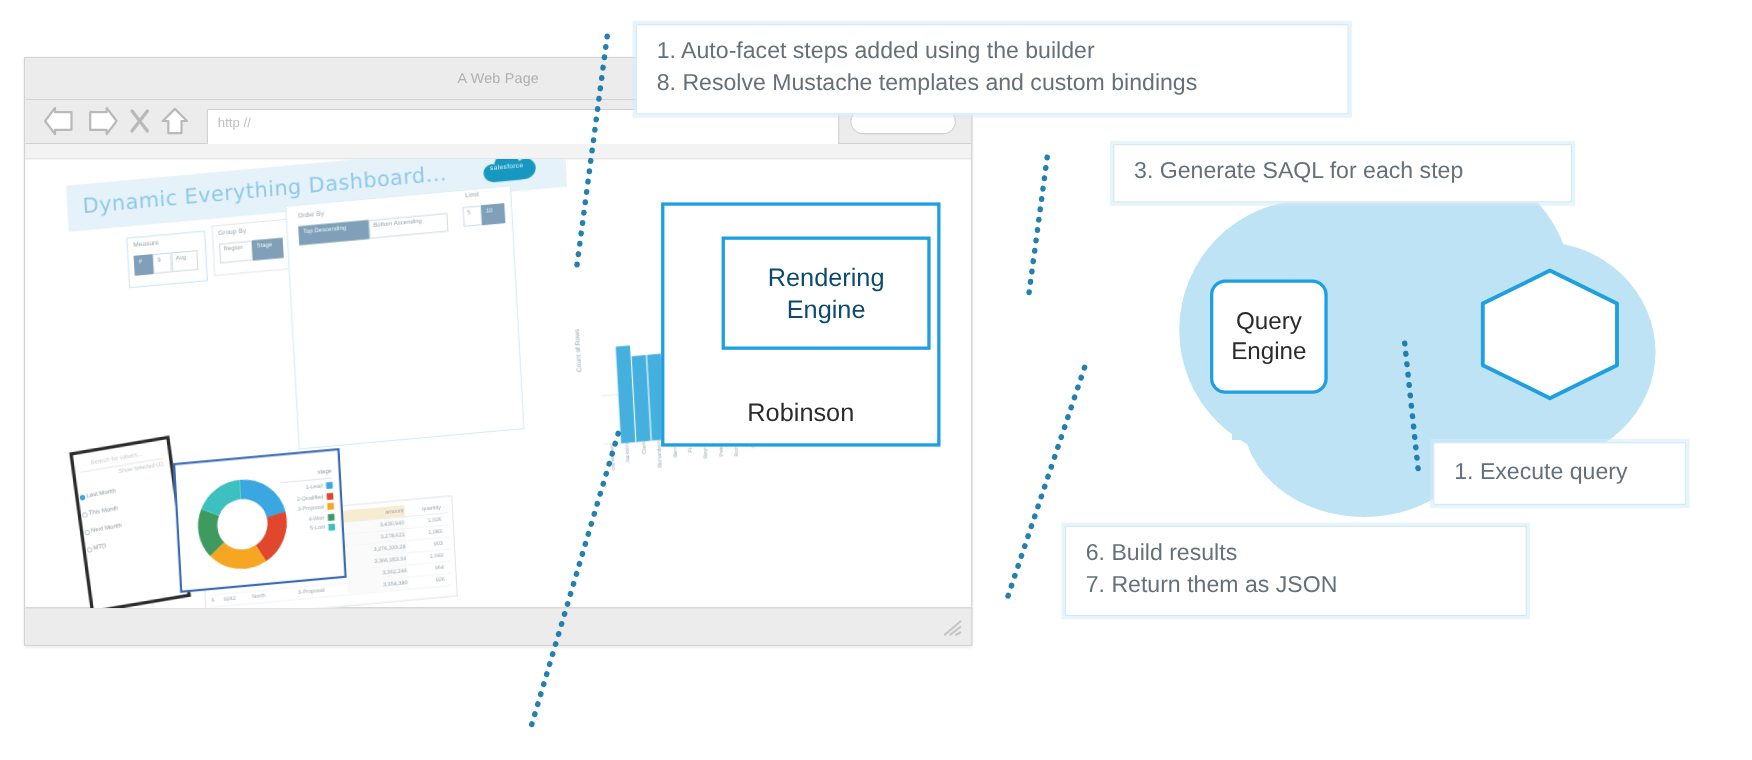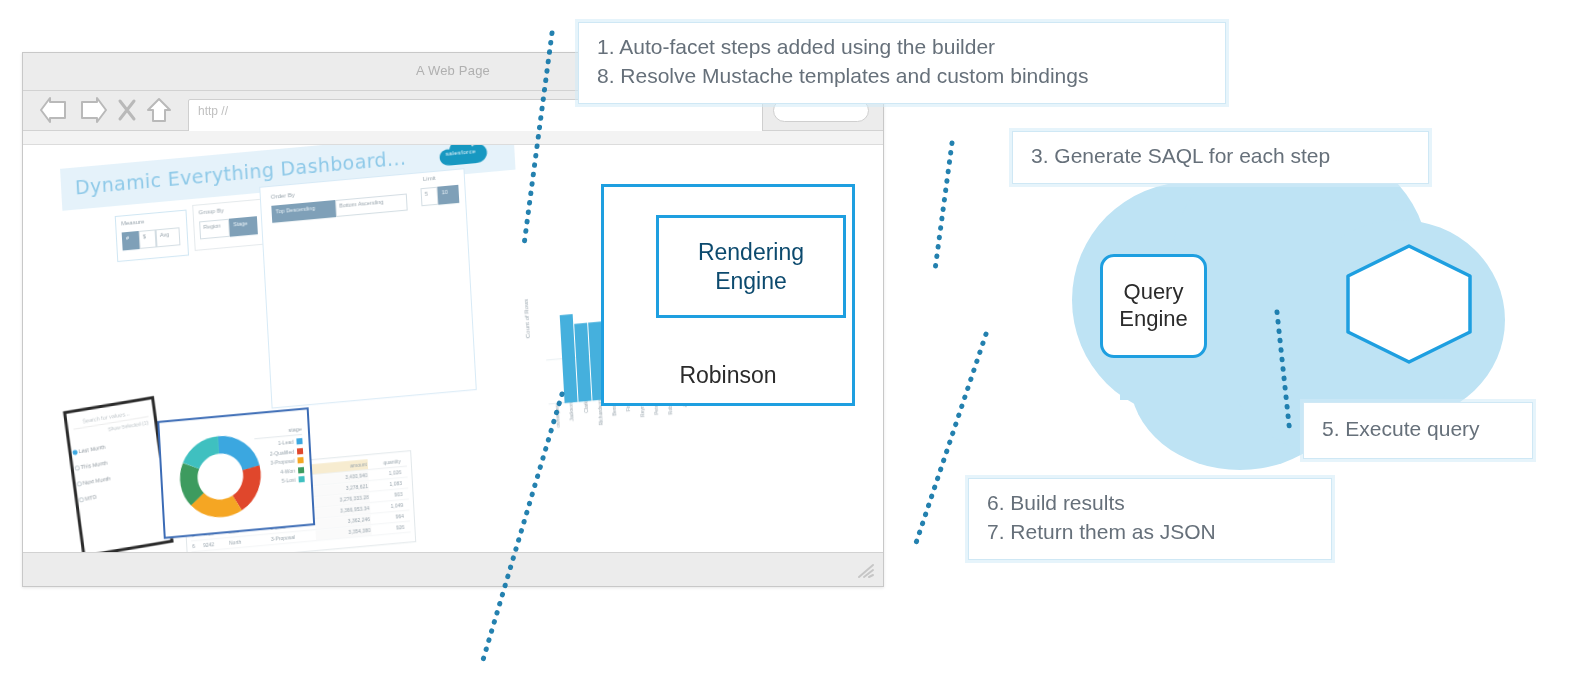--- a/index.html
+++ b/index.html
@@ -555,22 +555,22 @@
   <div class="callout" style="left:578px; top:22px; width:648px;">
     <span class="ln">1. Auto-facet steps added using the builder</span>
     <span class="ln">8. Resolve Mustache templates and custom bindings</span>
   </div>
 
   <div class="callout" style="left:1012px; top:131px; width:417px;">
     <span class="ln">3. Generate SAQL for each step</span>
   </div>
 
   <div class="callout" style="left:1303px; top:402px; width:230px; padding-top:12px; padding-bottom:14px;">
-    <span class="ln">5. Execute query</span>
-  </div>
-
-  <div class="callout" style="left:968px; top:478px; width:364px;">
+    <span class="ln">1. Execute query</span>
+  </div>
+
+  <div class="callout" style="left:968px; top:478px; width:420px;">
     <span class="ln">6. Build results</span>
     <span class="ln">7. Return them as JSON</span>
   </div>
 
 
 </div>
 
 </body></html>

